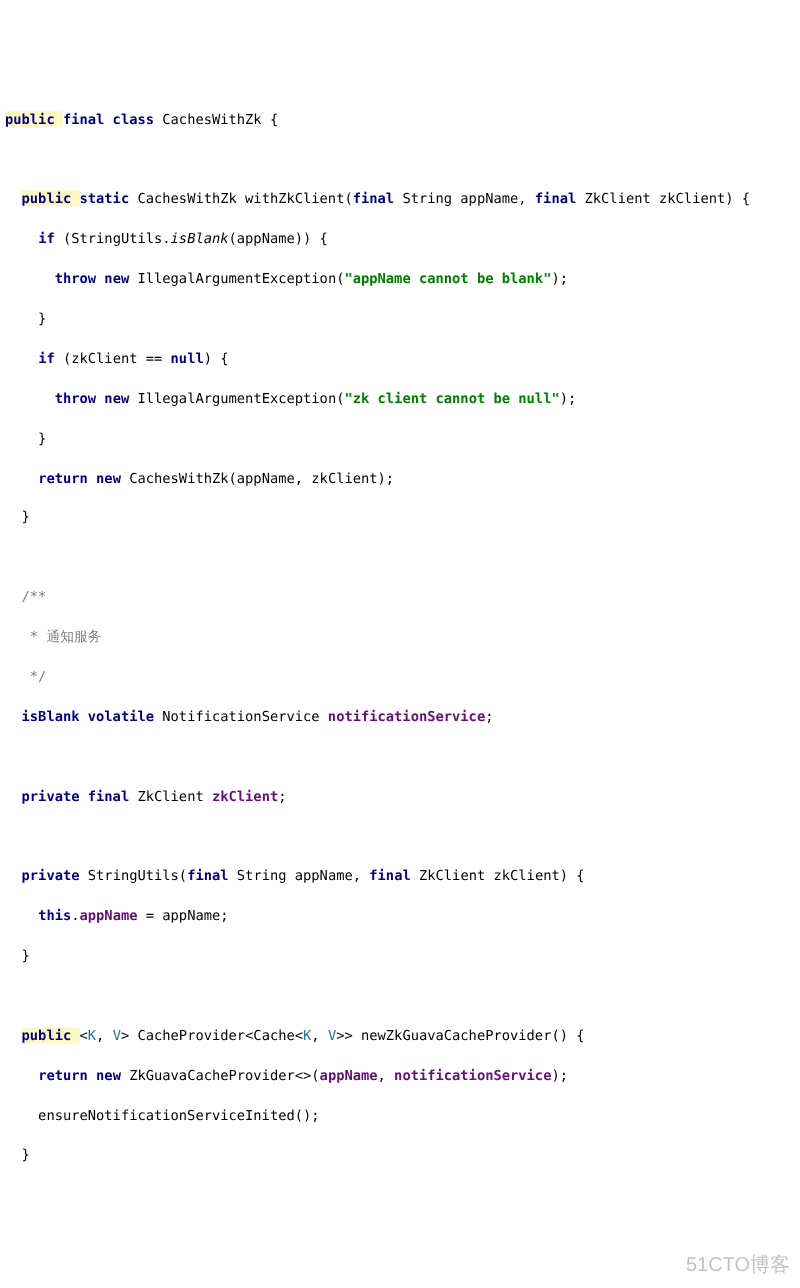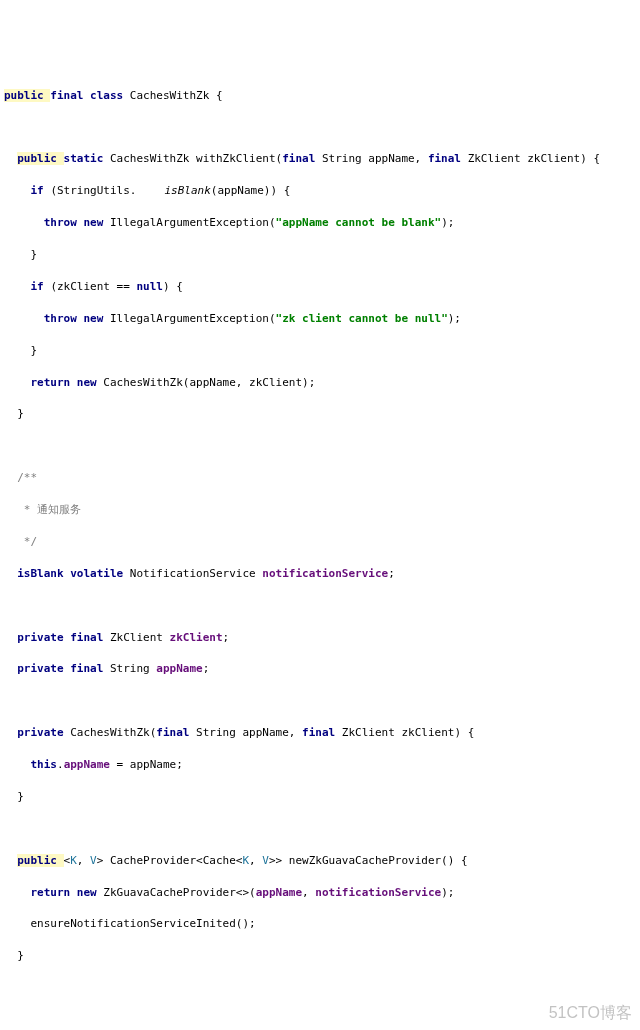--- a/index.html
+++ b/index.html
@@ -13,21 +13,21 @@
     white-space: pre;
     width: 640px;
     box-sizing: border-box;
   }
   .kw { color: #000080; font-weight: bold; }
   .hl { background: #fef9c3; }
   .str { color: #008000; font-weight: bold; }
   .fld { color: #660E7A; font-weight: bold; }
   .tp { color: #20759B; }
   .cmt { color: #808080; }
-  .fn { font-style: italic; margin-left: 28px; }
+  .fn { font-style: italic; }
   .watermark {
     position: fixed;
     right: 8px;
     bottom: 6px;
     color: rgba(120,120,120,0.45);
     font-family: sans-serif;
     font-size: 16px;
     pointer-events: none;
   }
 </style>
@@ -48,23 +48,22 @@
 <div><span>    }</span></div>
 <div><span>    </span><span class="kw">return new </span><span>CachesWithZk(appName, zkClient);</span></div>
 <div><span>  }</span></div>
 <div> </div>
 <div><span class="cmt">  /**</span></div>
 <div><span class="cmt">   * 通知服务</span></div>
 <div><span class="cmt">   */</span></div>
 <div><span>  </span><span class="kw">isBlank volatile </span><span>NotificationService </span><span class="fld">notificationService</span><span>;</span></div>
 <div> </div>
 <div><span>  </span><span class="kw">private final </span><span>ZkClient </span><span class="fld">zkClient</span><span>;</span></div>
-<div><span>  </span><span class="kw">private final </span><span>String </span><span class="fld">appName</span><span>;</span></div>
 <div> </div>
-<div><span>  </span><span class="kw">private </span><span>CachesWithZk(</span><span class="kw">final </span><span>String appName, </span><span class="kw">final </span><span>ZkClient zkClient) {</span></div>
+<div><span>  </span><span class="kw">private </span><span>StringUtils(</span><span class="kw">final </span><span>String appName, </span><span class="kw">final </span><span>ZkClient zkClient) {</span></div>
 <div><span>    </span><span class="kw">this</span><span>.</span><span class="fld">appName</span><span> = appName;</span></div>
 <div><span>  }</span></div>
 <div> </div>
 <div><span>  </span><span class="kw hl">public </span><span>&lt;</span><span class="tp">K</span><span>, </span><span class="tp">V</span><span>&gt; CacheProvider&lt;Cache&lt;</span><span class="tp">K</span><span>, </span><span class="tp">V</span><span>&gt;&gt; newZkGuavaCacheProvider() {</span></div>
 <div><span>    </span><span class="kw">return new </span><span>ZkGuavaCacheProvider&lt;&gt;(</span><span class="fld">appName</span><span>, </span><span class="fld">notificationService</span><span>);</span></div>
 <div><span>    ensureNotificationServiceInited();</span></div>
 <div><span>  }</span></div>
 <div> </div>
 
 

